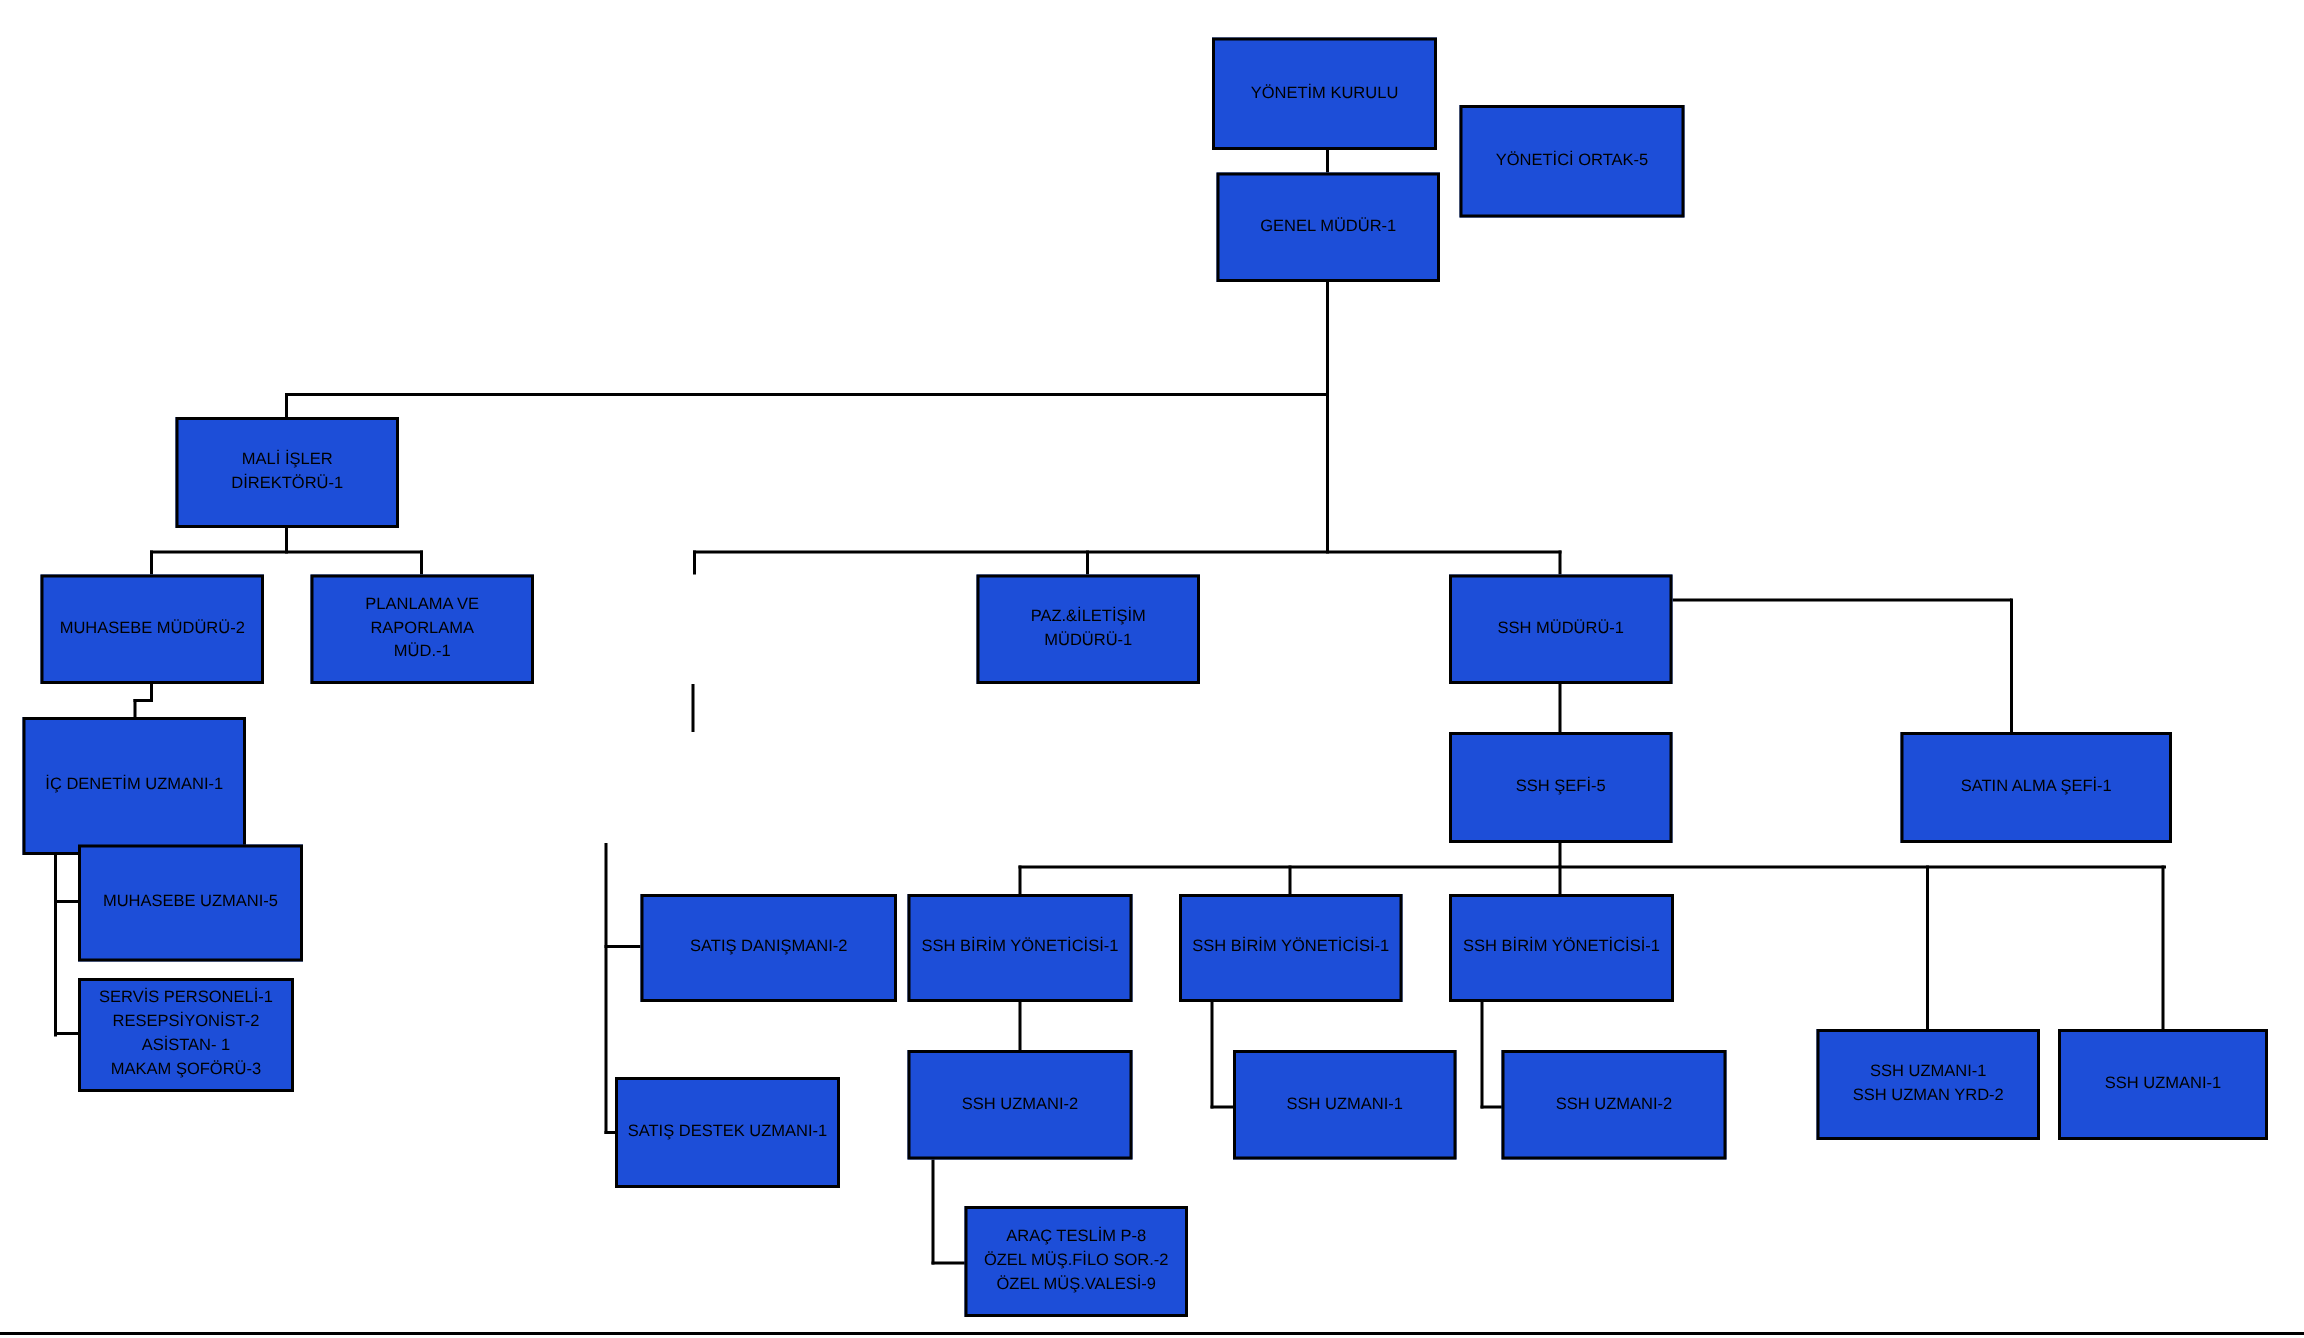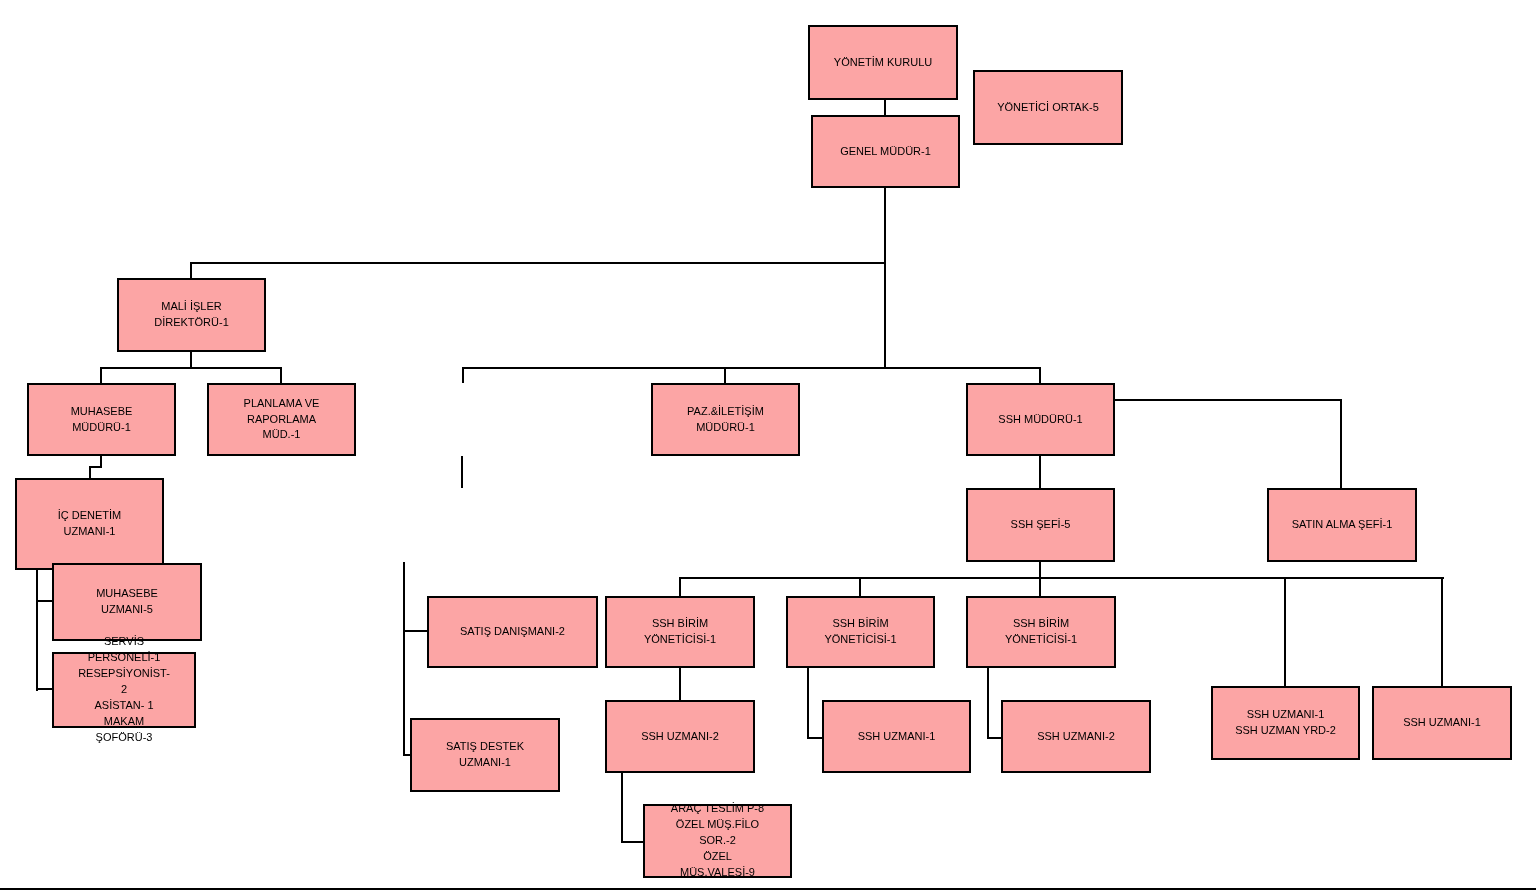--- a/index.html
+++ b/index.html
@@ -8,26 +8,26 @@
   .canvas {
     position:relative;
     width:1536px;
     height:892px;
     background:#ffffff;
     overflow:hidden;
   }
   .node {
     position:absolute;
     border:2px solid #000000;
-    background:#fca5a5;
+    background:#1d4ed8;
     display:flex;
     align-items:center;
     justify-content:center;
     text-align:center;
-    padding:4px 22px;
+    padding:4px 6px;
   }
   .lbl {
     font-size:11px;
     color:#000000;
     line-height:1.45;
     white-space:pre-line;
   }
   .line {
     position:absolute;
     background:#000000;
@@ -101,21 +101,21 @@
   <div class="node" style="left:973px;top:70px;width:150px;height:75px">
     <span class="lbl">YÖNETİCİ ORTAK-5</span>
   </div>
   <div class="node" style="left:811px;top:115px;width:149px;height:73px">
     <span class="lbl">GENEL MÜDÜR-1</span>
   </div>
   <div class="node" style="left:117px;top:278px;width:149px;height:74px">
     <span class="lbl">MALİ İŞLER DİREKTÖRÜ-1</span>
   </div>
   <div class="node" style="left:27px;top:383px;width:149px;height:73px">
-    <span class="lbl">MUHASEBE MÜDÜRÜ-1</span>
+    <span class="lbl">MUHASEBE MÜDÜRÜ-2</span>
   </div>
   <div class="node" style="left:207px;top:383px;width:149px;height:73px">
     <span class="lbl">PLANLAMA VE RAPORLAMA
 MÜD.-1</span>
   </div>
   <div class="node" style="left:651px;top:383px;width:149px;height:73px">
     <span class="lbl">PAZ.&amp;İLETİŞİM MÜDÜRÜ-1</span>
   </div>
   <div class="node" style="left:966px;top:383px;width:149px;height:73px">
     <span class="lbl">SSH MÜDÜRÜ-1</span>
@@ -134,21 +134,21 @@
   </div>
   <div class="node" style="left:427px;top:596px;width:171px;height:72px">
     <span class="lbl">SATIŞ DANIŞMANI-2</span>
   </div>
   <div class="node" style="left:410px;top:718px;width:150px;height:74px">
     <span class="lbl">SATIŞ DESTEK UZMANI-1</span>
   </div>
   <div class="node" style="left:966px;top:488px;width:149px;height:74px">
     <span class="lbl">SSH ŞEFİ-5</span>
   </div>
-  <div class="node" style="left:1267px;top:488px;width:150px;height:74px">
+  <div class="node" style="left:1267px;top:488px;width:181px;height:74px">
     <span class="lbl">SATIN ALMA ŞEFİ-1</span>
   </div>
   <div class="node" style="left:605px;top:596px;width:150px;height:72px">
     <span class="lbl">SSH BİRİM YÖNETİCİSİ-1</span>
   </div>
   <div class="node" style="left:786px;top:596px;width:149px;height:72px">
     <span class="lbl">SSH BİRİM YÖNETİCİSİ-1</span>
   </div>
   <div class="node" style="left:966px;top:596px;width:150px;height:72px">
     <span class="lbl">SSH BİRİM YÖNETİCİSİ-1</span>

